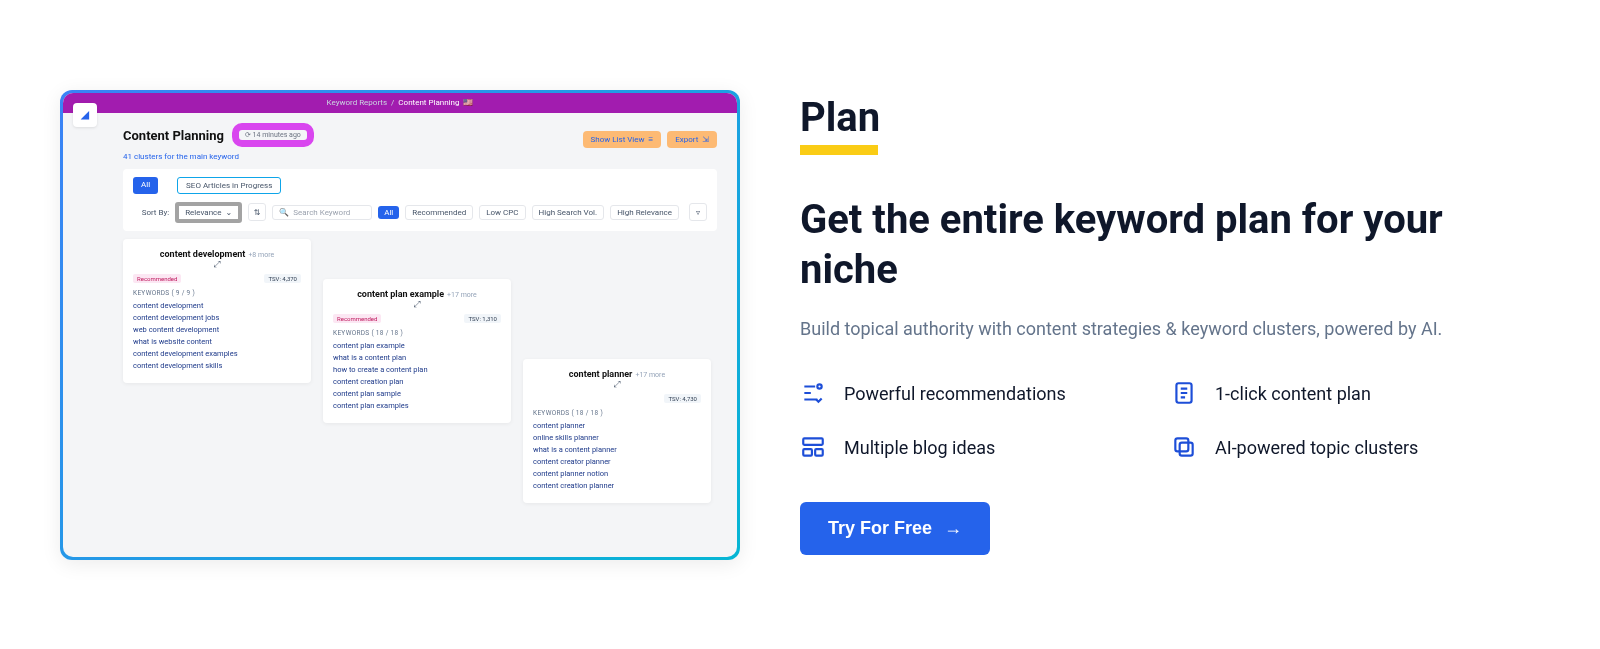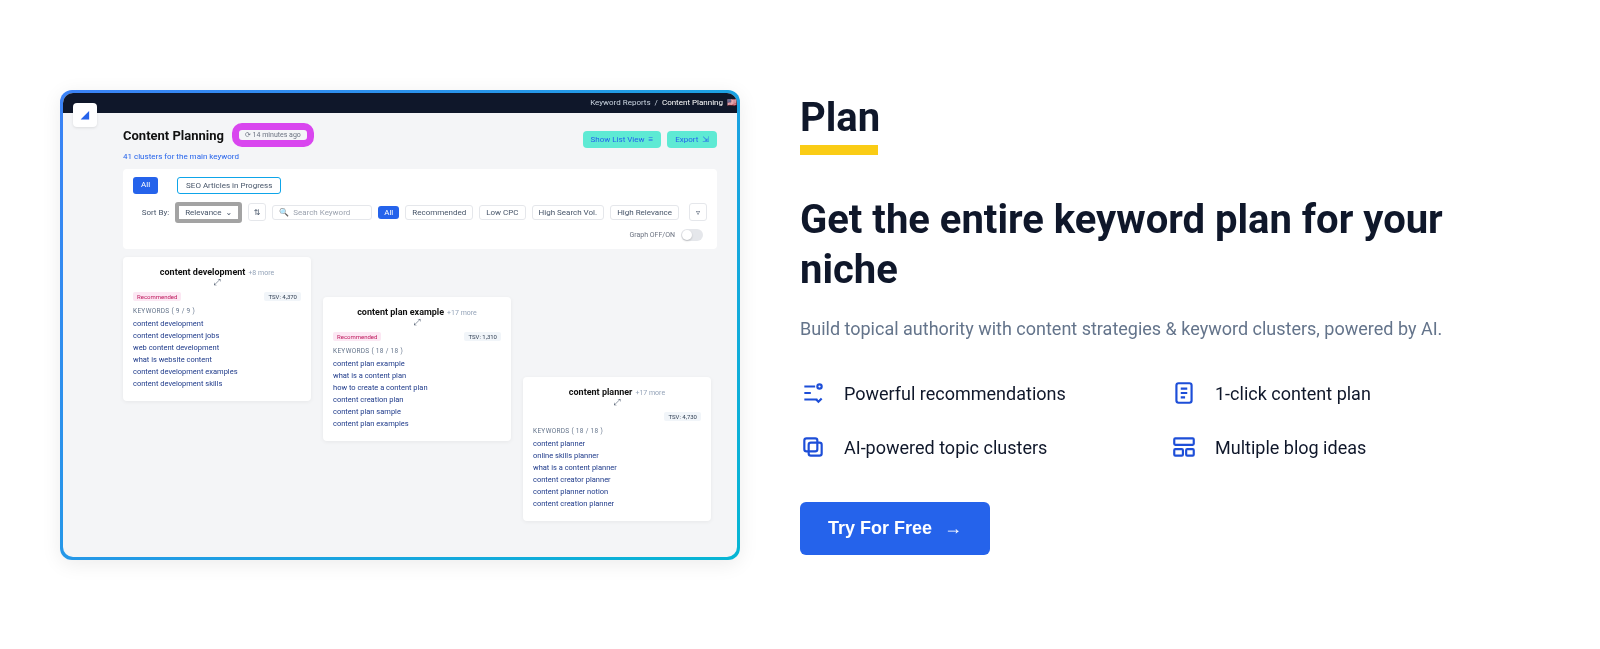--- a/index.html
+++ b/index.html
@@ -30,25 +30,25 @@
     height: 100%;
     background: #f4f5f7;
     border-radius: 10px;
     overflow: hidden;
     position: relative;
     font-size: 9px;
     color: #333;
   }
   .topbar {
     height: 20px;
-    background: #0f172a;
+    background: #a21caf;
     color: #cbd5e1;
     display: flex;
     align-items: center;
-    justify-content: flex-end;
+    justify-content: center;
     font-size: 8px;
     gap: 4px;
   }
   .topbar .strong { color: #fff; }
   .logo-sq {
     position: absolute;
     top: 10px; left: 10px;
     width: 24px; height: 24px;
     background: #fff;
     border-radius: 4px;
@@ -62,21 +62,21 @@
   }
   .page-head-left { display:flex; align-items:center; gap:8px; }
   .page-title { font-size: 13px; font-weight:700; color:#111; }
   .pill {
     border:7px solid #d946ef; border-radius:10px; padding:1px 6px;
     font-size:7px; color:#6b7280;
   }
   .sub { padding: 0 20px 8px 60px; font-size:8px; color:#2563eb; }
   .head-btns { display:flex; gap:6px; }
   .hbtn {
-    background:#5eead4; color:#2563eb; font-size:8px;
+    background:#fdba74; color:#2563eb; font-size:8px;
     padding:4px 8px; border-radius:4px; display:flex; align-items:center; gap:4px;margin-top:8px;
   }
 
   .panel {
     margin: 0 20px 0 60px;
     background:#fff;
     border-radius:4px;
     padding:8px 10px;
   }
   .tabs2 { display:flex; gap:6px; margin-bottom:8px; }
@@ -172,24 +172,20 @@
           </div>
         <div class="sq">⇅</div>
         <div class="search2">🔍 <span>Search Keyword</span></div>
         <div class="chip-active">All</div>
         <div class="chip">Recommended</div>
         <div class="chip">Low CPC</div>
         <div class="chip">High Search Vol.</div>
         <div class="chip">High Relevance</div>
         <div class="sq funnel">▿</div>
       </div>
-      <div class="toggle-row">
-        <span>Graph OFF/ON</span>
-        <div class="toggle"></div>
-      </div>
     </div>
 
     <div class="cards">
 
       <div class="card" style="left:0;top:0;">
         <div class="card-h">
           <span class="card-title"><span>content development</span><span class="more">+8 more</span></span>
           <span class="exp">⤢</span>
         </div>
         <div class="row2">
@@ -261,32 +257,32 @@
     </div>
     <div class="feat">
       <svg class="ficon" viewBox="0 0 24 24" fill="none" stroke="currentColor" stroke-width="2">
           <rect x="5" y="3" width="14" height="18" rx="2"></rect>
           <path d="M9 8h6M9 12h6M9 16h4"></path>
         </svg>
       <span>1-click content plan</span>
     </div>
     <div class="feat">
       <svg class="ficon" viewBox="0 0 24 24" fill="none" stroke="currentColor" stroke-width="2">
-          <rect x="8" y="8" width="12" height="12" rx="2"></rect>
-          <rect x="4" y="4" width="12" height="12" rx="2"></rect>
-        </svg>
-      <span>AI-powered topic clusters</span>
-    </div>
-    <div class="feat">
-      <svg class="ficon" viewBox="0 0 24 24" fill="none" stroke="currentColor" stroke-width="2">
           <rect x="3" y="4" width="18" height="6" rx="1"></rect>
           <rect x="3" y="14" width="8" height="6" rx="1"></rect>
           <rect x="14" y="14" width="7" height="6" rx="1"></rect>
         </svg>
       <span>Multiple blog ideas</span>
+    </div>
+    <div class="feat">
+      <svg class="ficon" viewBox="0 0 24 24" fill="none" stroke="currentColor" stroke-width="2">
+          <rect x="8" y="8" width="12" height="12" rx="2"></rect>
+          <rect x="4" y="4" width="12" height="12" rx="2"></rect>
+        </svg>
+      <span>AI-powered topic clusters</span>
     </div>
   </div>
 
   <button class="cta">
     <span>Try For Free</span>
     <span>→</span>
   </button>
 </div>
 
 </body></html>

